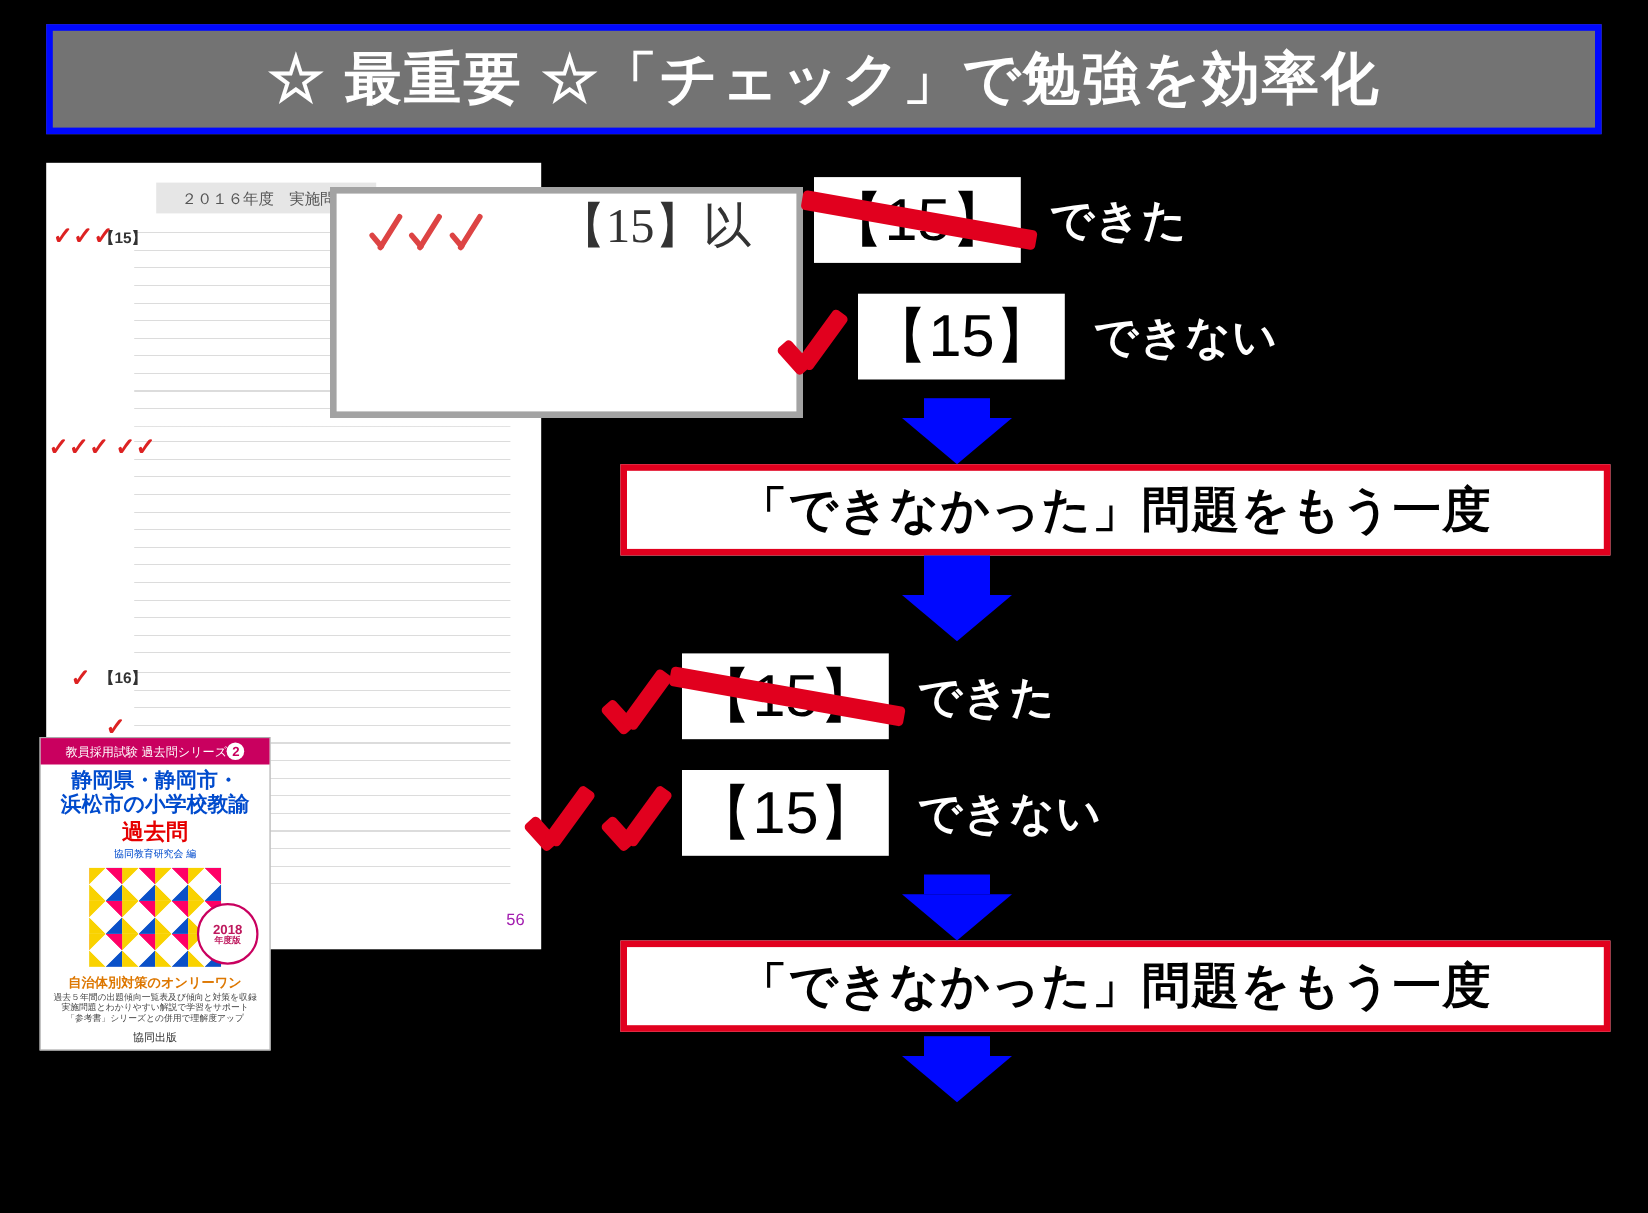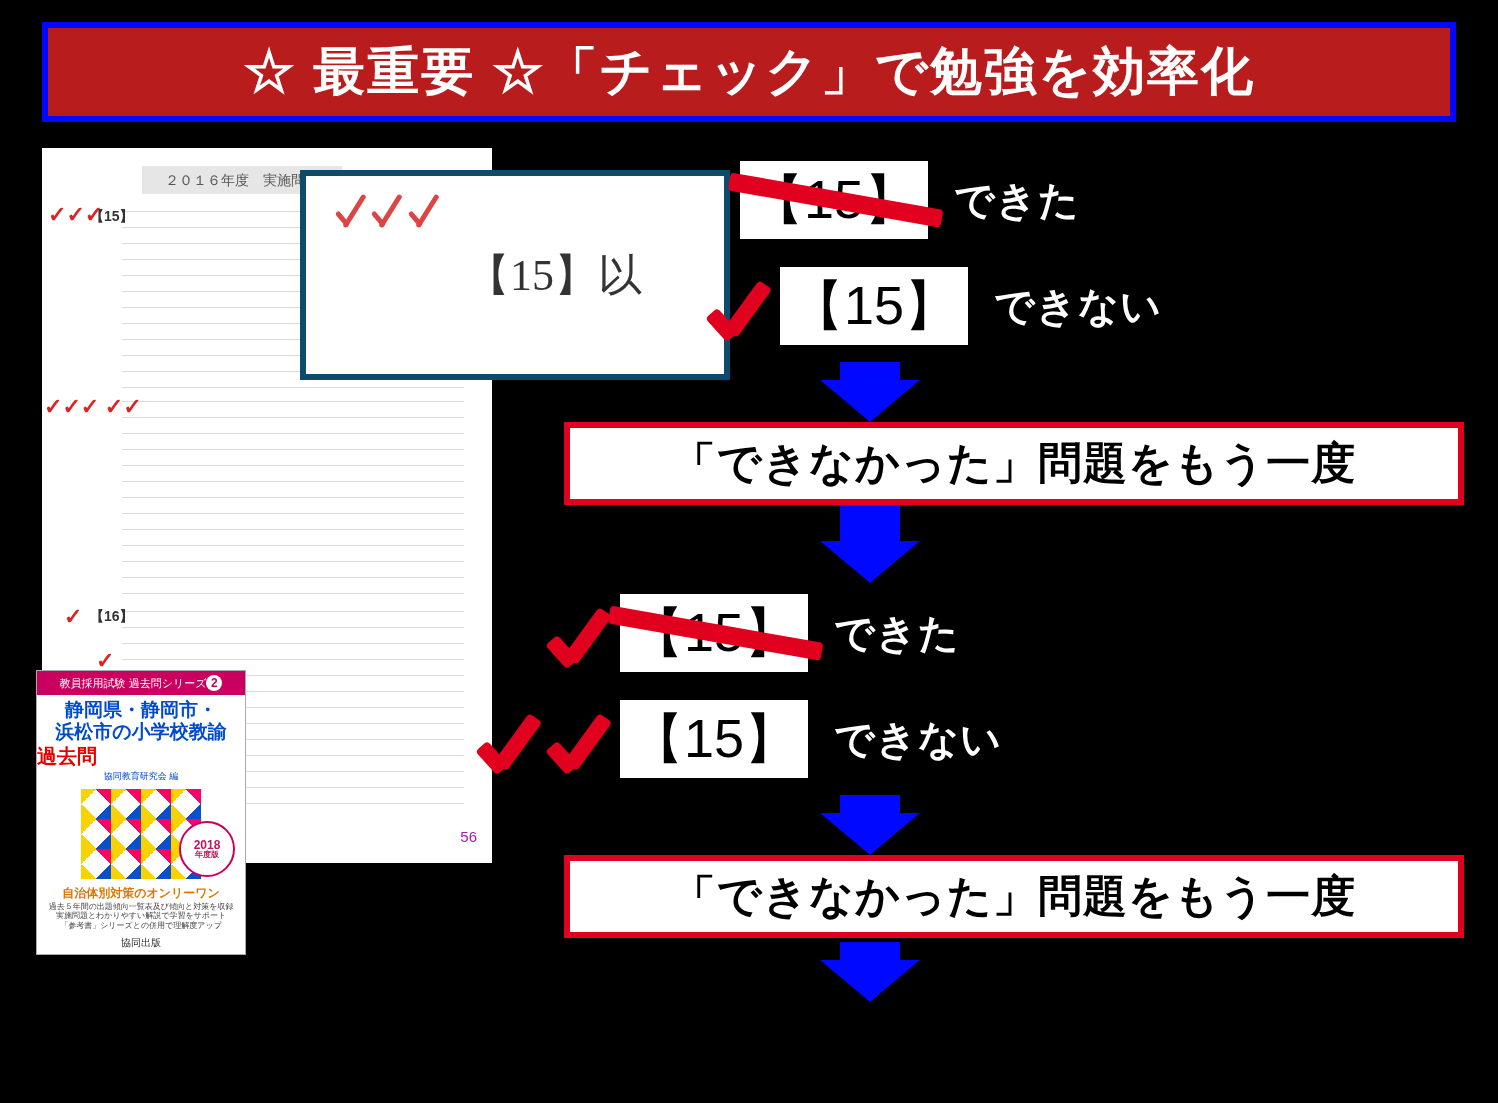--- a/index.html
+++ b/index.html
@@ -1,47 +1,47 @@
 <!DOCTYPE html>
 <html><head>
 <meta charset="utf-8">
 <style>
   *{margin:0;padding:0;box-sizing:border-box}
   body{background:#000;width:1498px;height:1103px;position:relative;font-family:"Meiryo","MS PGothic",sans-serif;overflow:hidden}
 
   
-  .title-box{position:absolute;left:42px;top:22px;right:42px;height:100px;border:6px solid #0008ff;background:#b91c1c;display:flex;align-items:center;justify-content:center}
+  .title-box{position:absolute;left:42px;top:22px;right:42px;height:100px;border:6px solid #0008ff;background:#737373;display:flex;align-items:center;justify-content:center}
   .title-txt{color:#fff;font-size:52px;font-weight:700;letter-spacing:2px}
 
   
   .page{position:absolute;left:42px;top:148px;width:450px;height:715px;background:#fff}
   .page-hdr{position:absolute;left:100px;top:18px;width:200px;height:28px;background:#e6e6e6;text-align:center;font-size:14px;line-height:28px;color:#555}
   .page-num{position:absolute;bottom:18px;left:0;right:15px;text-align:right;font-size:15px;color:#a21caf}
   .para{position:absolute;left:80px;right:28px;background:repeating-linear-gradient(#fff,#fff 3px,#dcdcdc 3px,#dcdcdc 4px,#fff 4px,#fff 16px)}
   .p1{top:60px;height:180px}
   .p2{top:250px;height:200px}
   .p3{top:460px;height:200px}
   .qn{position:absolute;left:48px;font-size:14px;font-weight:700;color:#333}
   .redmark{position:absolute;color:#d22;font-size:22px;font-weight:700;font-family:"Comic Sans MS",cursive}
 
   
-  .inset{position:absolute;left:300px;top:170px;width:430px;height:210px;border:6px solid #0c4a6e;background:#fff;overflow:hidden;display:flex;flex-direction:column;justify-content:space-around;align-items:flex-start;padding-left:20px}
+  .inset{position:absolute;left:300px;top:170px;width:430px;height:210px;border:6px solid #a3a3a3;background:#fff;overflow:hidden;display:flex;flex-direction:row;justify-content:space-around;align-items:flex-start;padding-left:20px}
   .inset-line{color:#333;font-family:"Yu Mincho","MS Mincho",serif;font-size:44px}
   .inset-check{position:absolute;left:30px;top:12px}
   .ick{display:inline-block;width:36px;height:46px;position:relative;margin-right:-4px}
   .ick::before,.ick::after{content:"";position:absolute;background:#d44;border-radius:3px}
   .ick::before{width:5px;height:18px;left:4px;top:22px;transform:rotate(-40deg)}
   .ick::after{width:5px;height:38px;left:16px;top:4px;transform:rotate(32deg)}
 
   
   .book{position:absolute;left:36px;top:670px;width:210px;height:285px;background:#fff;border:1px solid #aaa}
   .book-strap{height:24px;background:#c9005f;color:#fff;font-size:11px;display:flex;align-items:center;padding:0 6px;justify-content:center}
   .book-strap .ball{width:16px;height:16px;border-radius:50%;background:#fff;color:#c9005f;font-size:12px;font-weight:700;display:flex;align-items:center;justify-content:center}
   .book-title{color:#004bcd;font-size:19px;font-weight:700;text-align:center;line-height:1.15;padding-top:4px}
-  .book-sub{color:#e60000;font-size:20px;font-weight:700;}
+  .book-sub{color:#e60000;font-size:20px;font-weight:700;text-align:center}
   .book-art{margin:6px auto;width:120px;height:90px;background:
      linear-gradient(45deg,#f9d200 25%,transparent 25%),
      linear-gradient(-45deg,#0a50c8 25%,transparent 25%),
      linear-gradient(45deg,transparent 75%,#f06 75%),
      linear-gradient(-45deg,transparent 75%,#f9d200 75%);
      background-size:30px 30px}
   .book-badge{position:absolute;right:10px;top:150px;width:56px;height:56px;border-radius:50%;border:2px solid #c9005f;background:#fff;color:#be185d;font-size:12px;font-weight:700;display:flex;flex-direction:column;align-items:center;justify-content:center;line-height:1}
   .book-badge small{font-size:8px}
   .book-tag{color:#dd7700;font-size:12px;font-weight:700;text-align:center;margin-top:2px}
   .book-desc{font-size:8px;color:#444;text-align:center;line-height:1.2;padding:0 6px}

